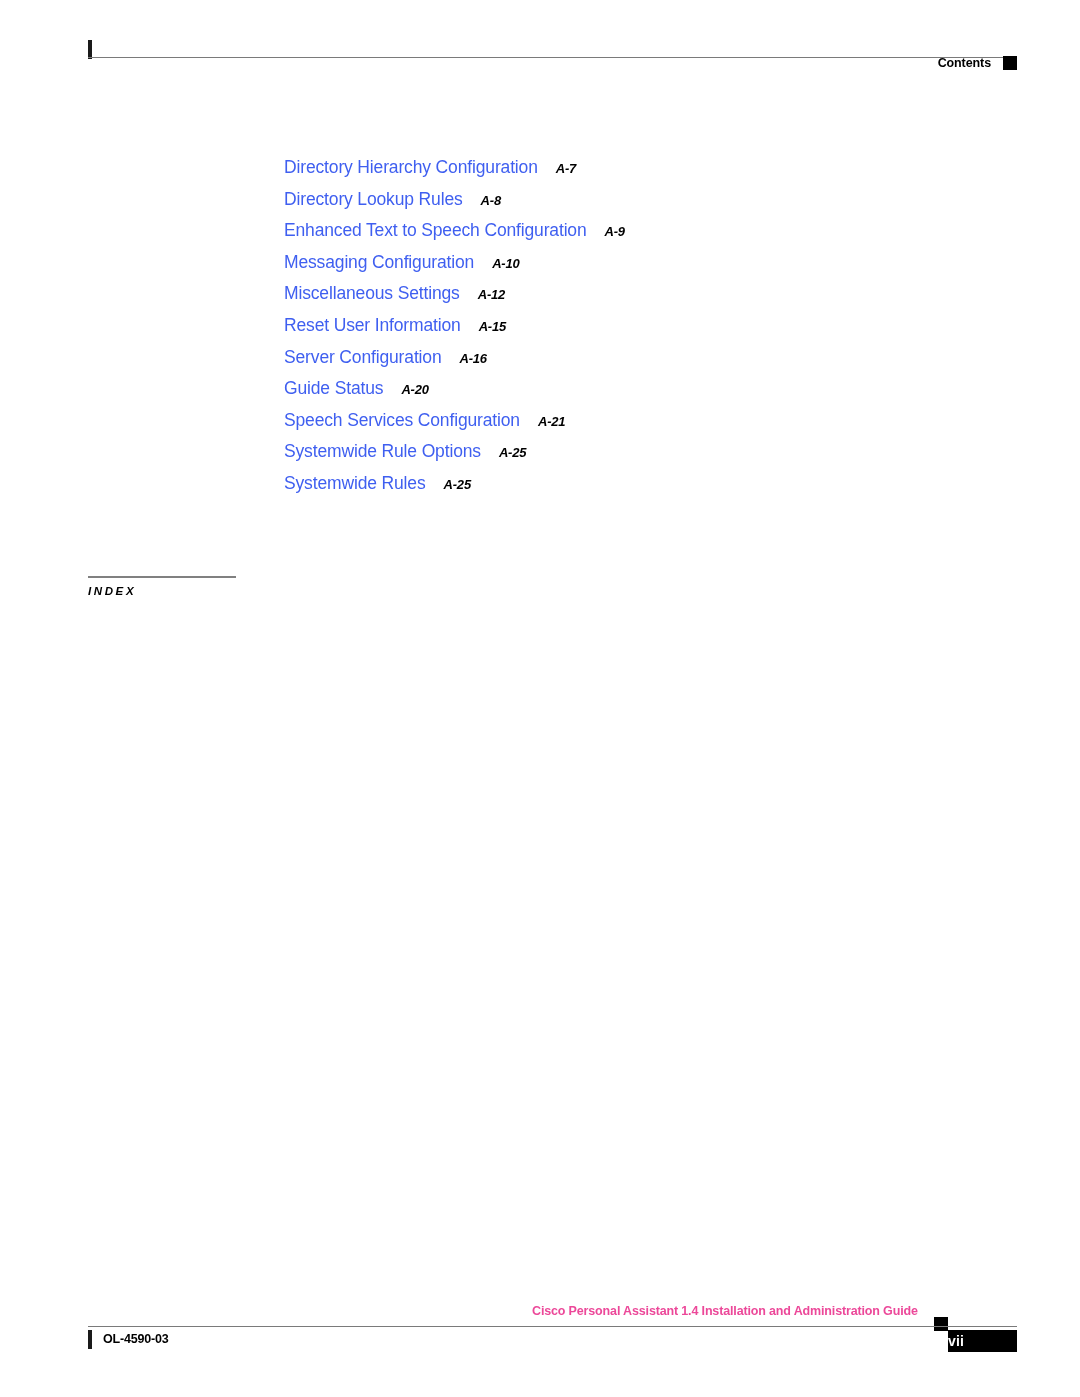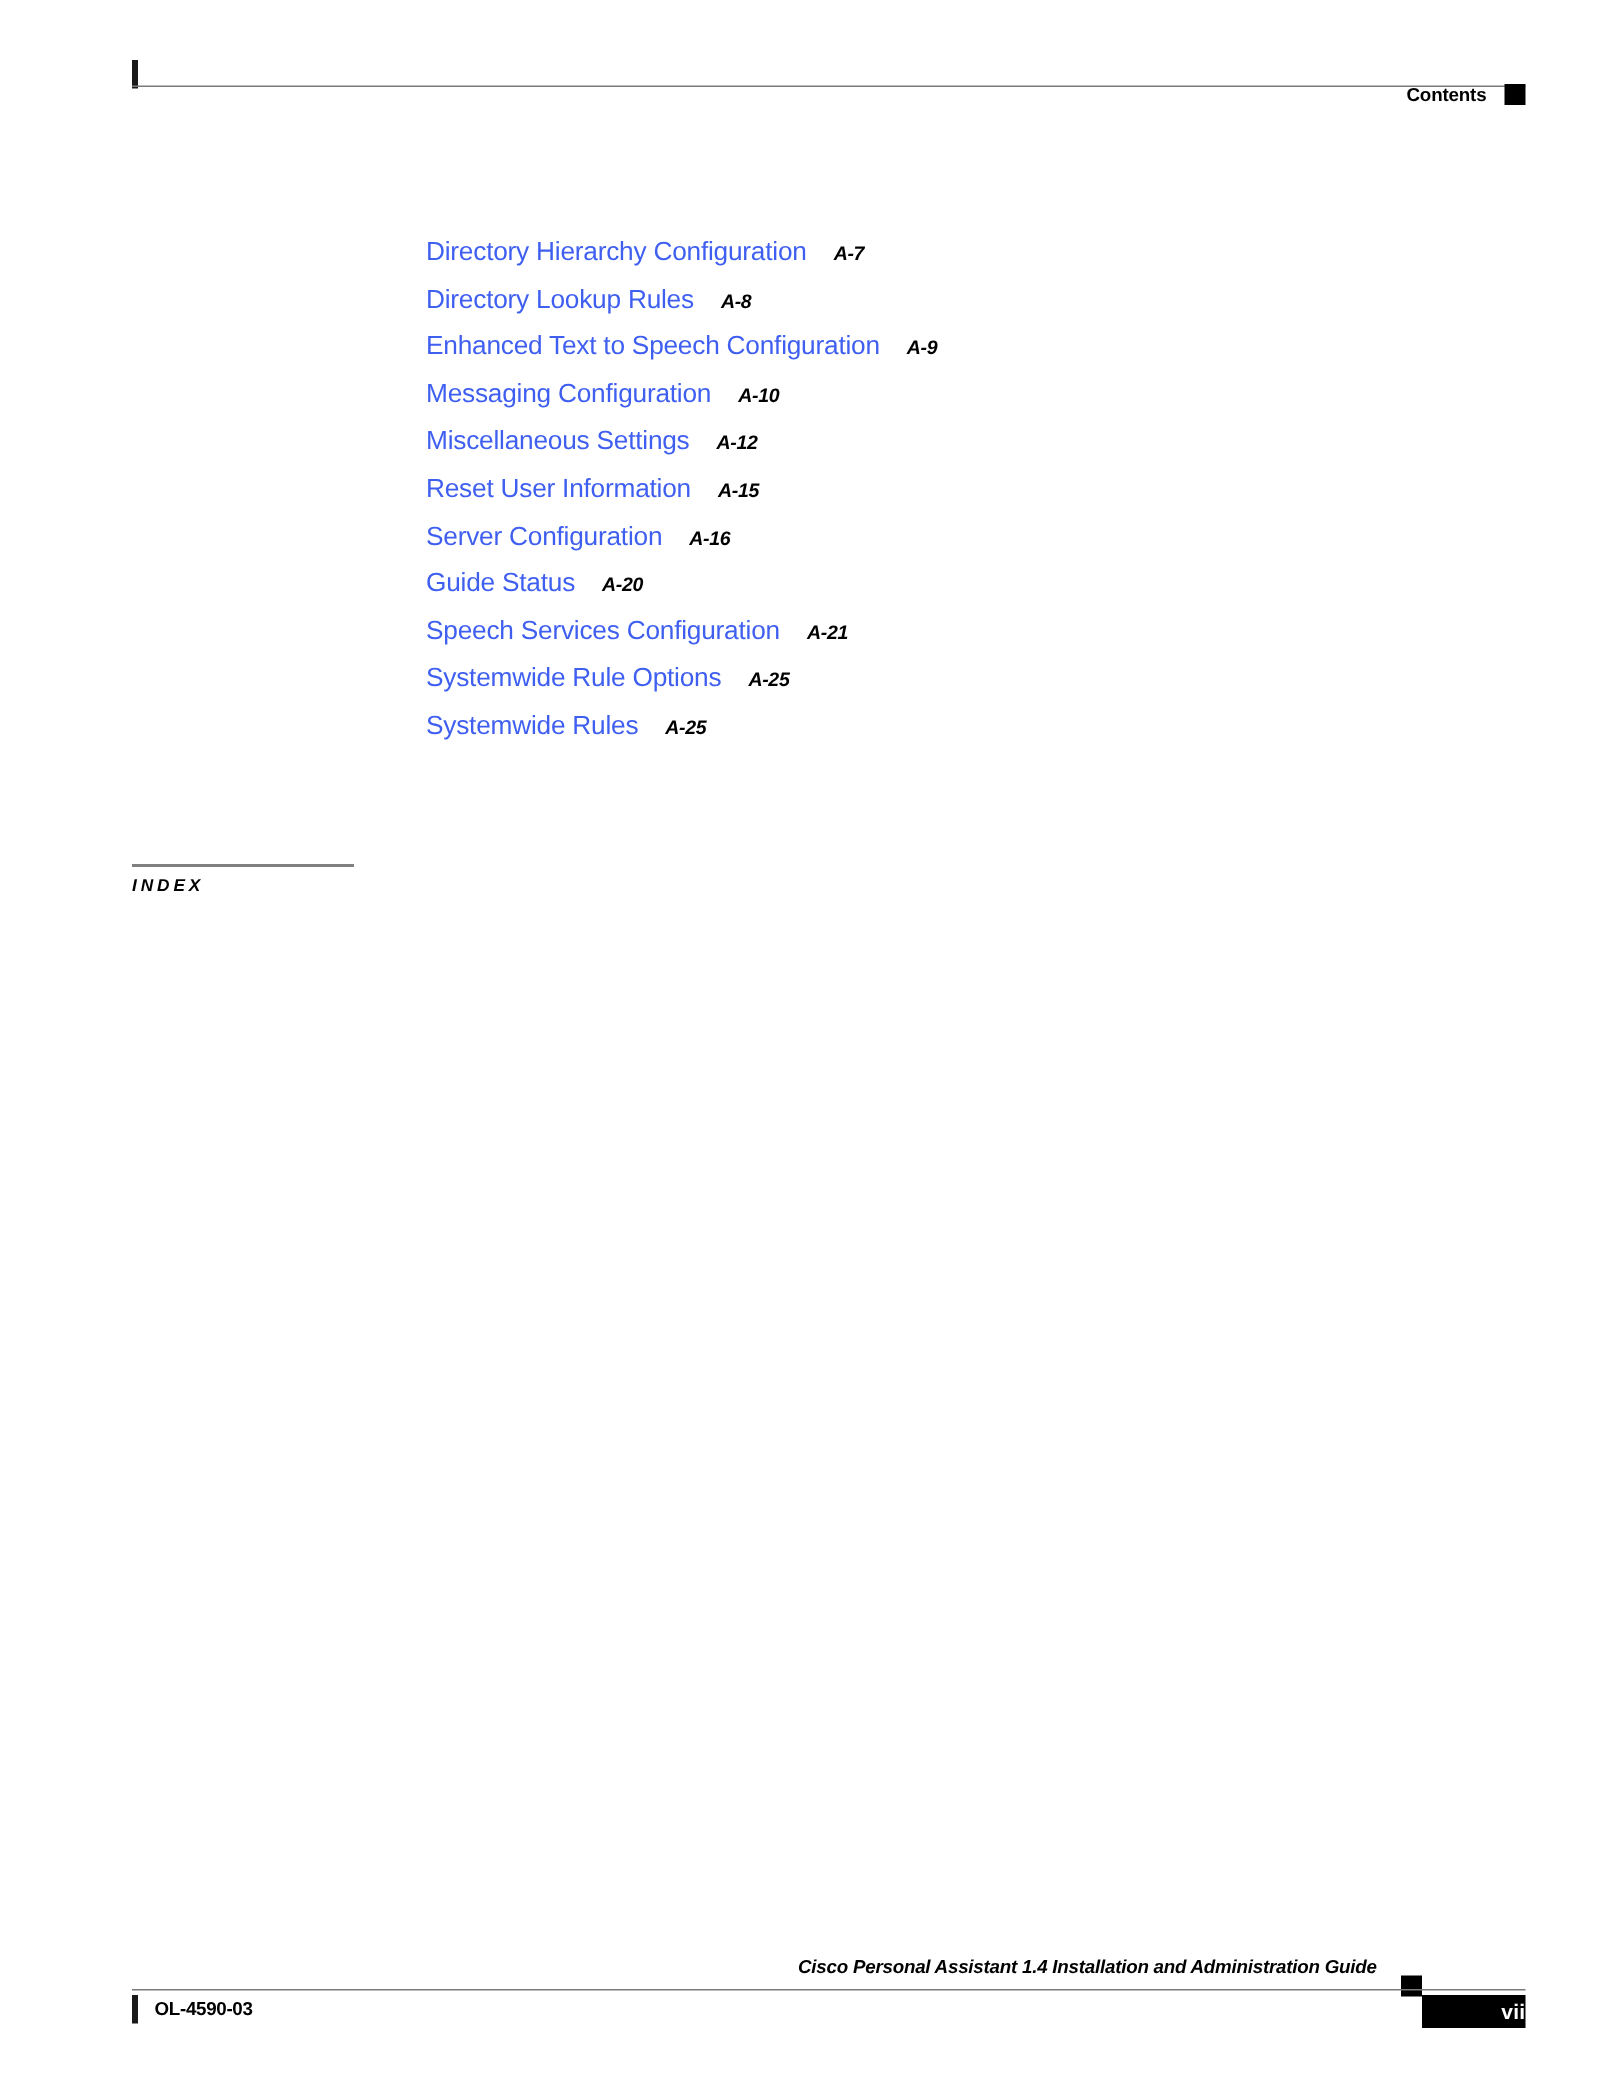--- a/index.html
+++ b/index.html
@@ -118,23 +118,22 @@
     width: 929px;
     height: 60px;
   }
   .footer-guide {
     position: absolute;
     left: 444px;
     top: 0px;
     font-size: 12.5px;
     font-weight: bold;
     letter-spacing: -0.15px;
-    color: #000000;
-    white-space: nowrap;
-    font-style: italic;
+    color: #ec4899;
+    white-space: nowrap;
   }
   .footer-square {
     position: absolute;
     left: 846px;
     top: 13px;
     width: 14px;
     height: 14px;
     background: #000000;
   }
   .footer-rule {
@@ -166,21 +165,21 @@
   .footer-pagebox {
     position: absolute;
     left: 860px;
     top: 26px;
     width: 69px;
     height: 22px;
     background: #000000;
     color: #ffffff;
     font-size: 14px;
     font-weight: bold;
-    text-align: right;
+    text-align: left;
     line-height: 22px;
     letter-spacing: 0.2px;
   }
 </style>
 </head>
 <body>
 
 <div class="page-header">
   <div class="header-tick"></div>
   <div class="header-rule"></div>

